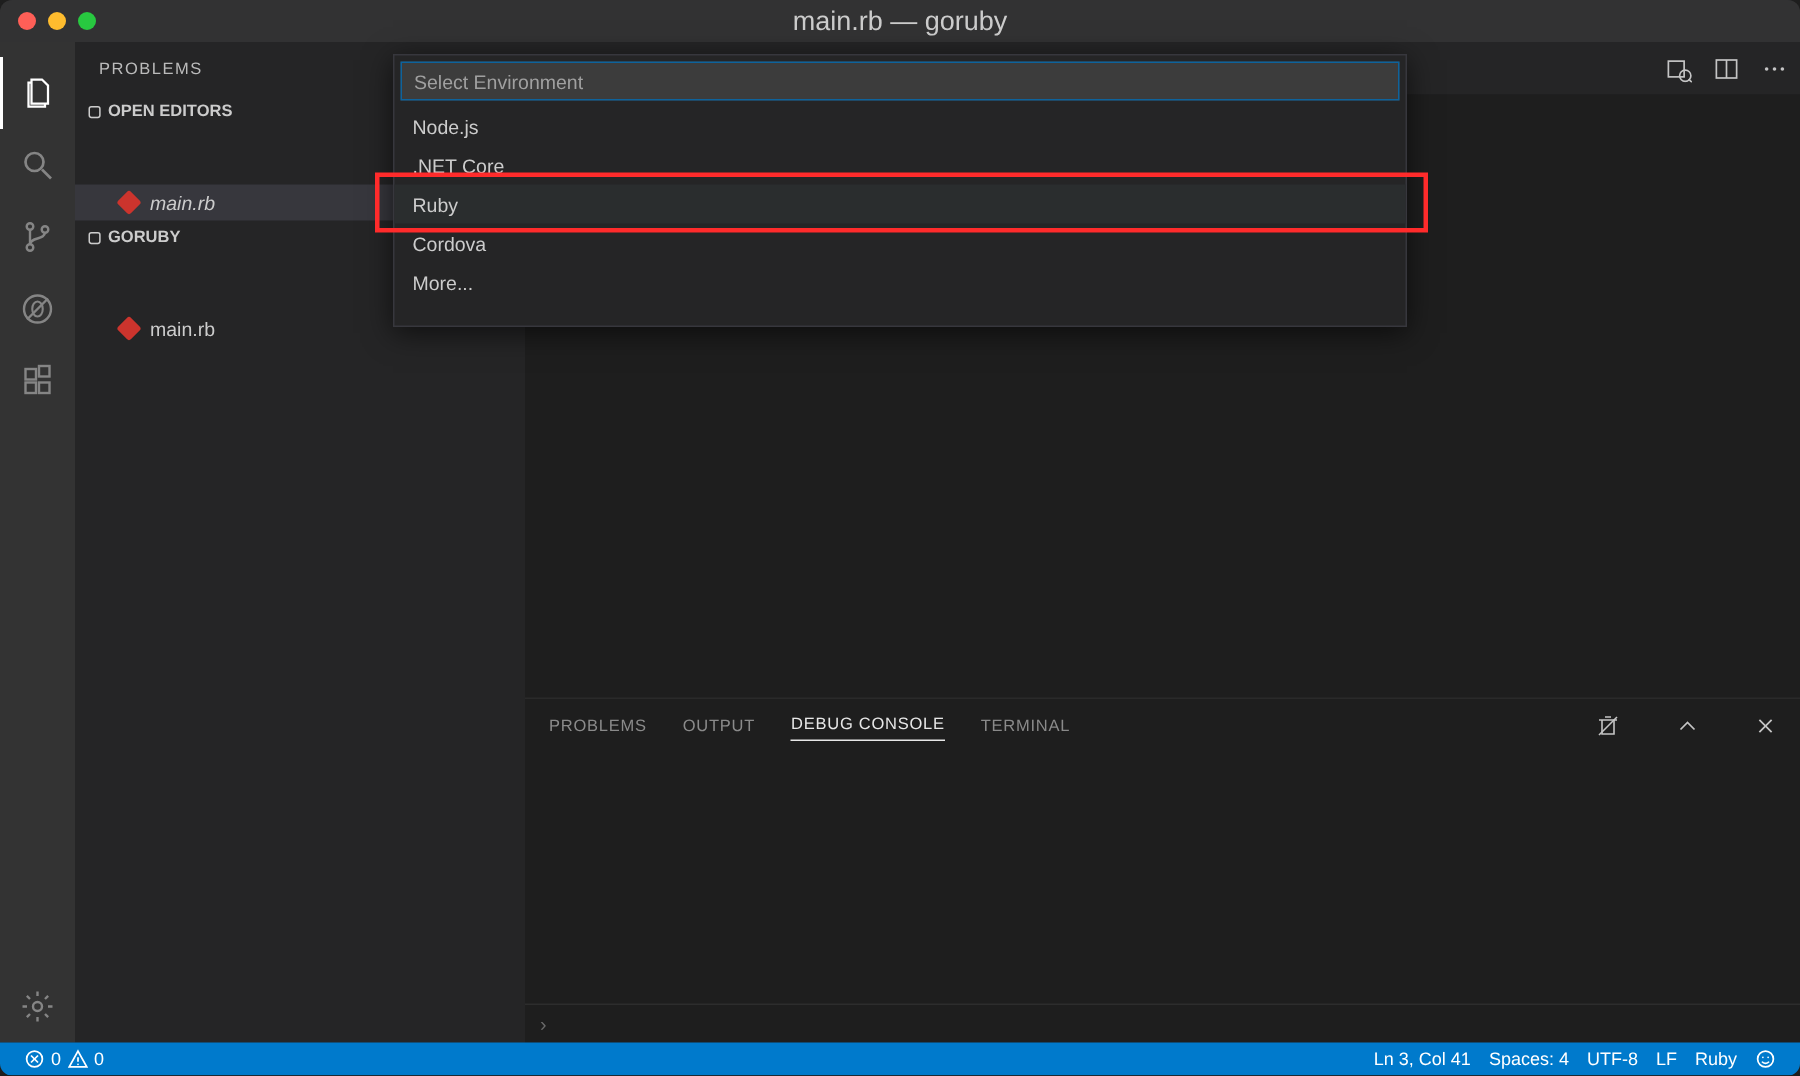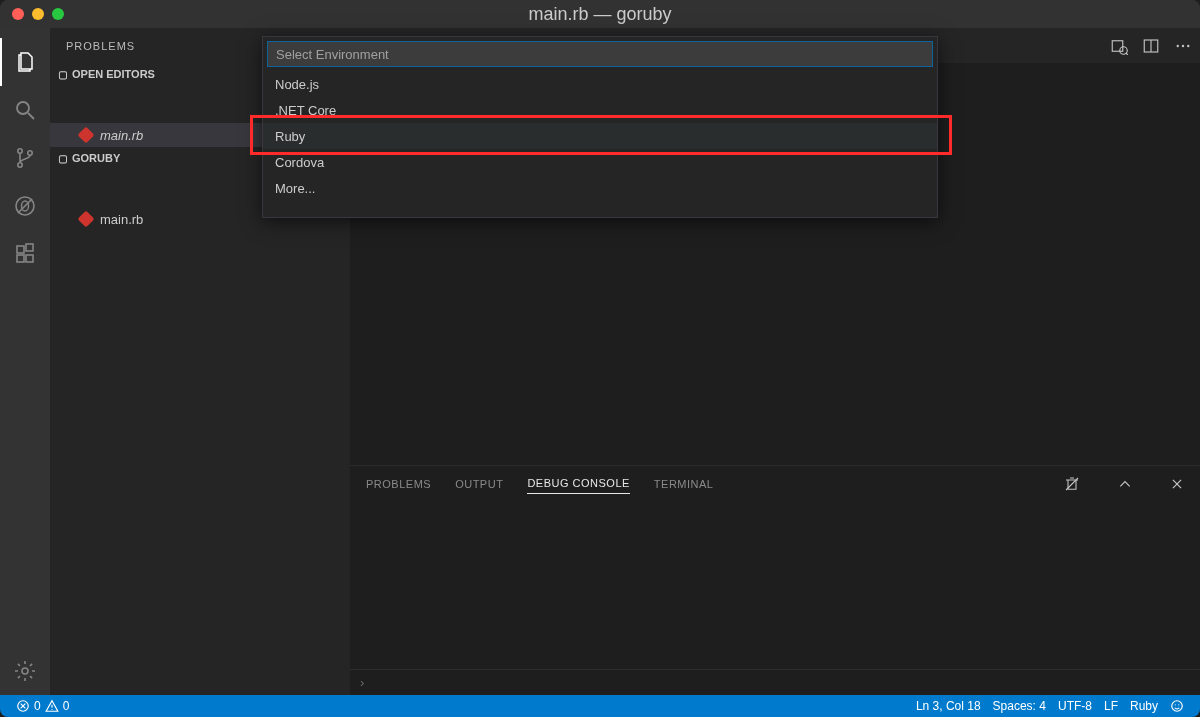--- a/index.html
+++ b/index.html
@@ -394,21 +394,21 @@
         </svg>
       <span>0</span>
       <svg width="14" height="14" viewBox="0 0 24 24">
           <path d="M12 3l10 18H2z" fill="none" stroke="currentColor" stroke-width="2"></path>
           <line x1="12" y1="10" x2="12" y2="15" stroke="currentColor" stroke-width="2"></line>
           <circle cx="12" cy="18" r="1" fill="currentColor"></circle>
         </svg>
       <span>0</span>
     </div>
     <div class="spacer"></div>
-    <div class="sb-item">Ln 3, Col 18</div>
+    <div class="sb-item">Ln 3, Col 41</div>
     <div class="sb-item">Spaces: 4</div>
     <div class="sb-item">UTF-8</div>
     <div class="sb-item">LF</div>
     <div class="sb-item">Ruby</div>
     <div class="sb-item">
       <svg width="14" height="14" viewBox="0 0 24 24">
           <circle cx="12" cy="12" r="9" fill="none" stroke="currentColor" stroke-width="2"></circle>
           <circle cx="9" cy="10" r="1" fill="currentColor"></circle>
           <circle cx="15" cy="10" r="1" fill="currentColor"></circle>
           <path d="M8 15c1 1.5 2.5 2 4 2s3-.5 4-2" fill="none" stroke="currentColor" stroke-width="2"></path>

